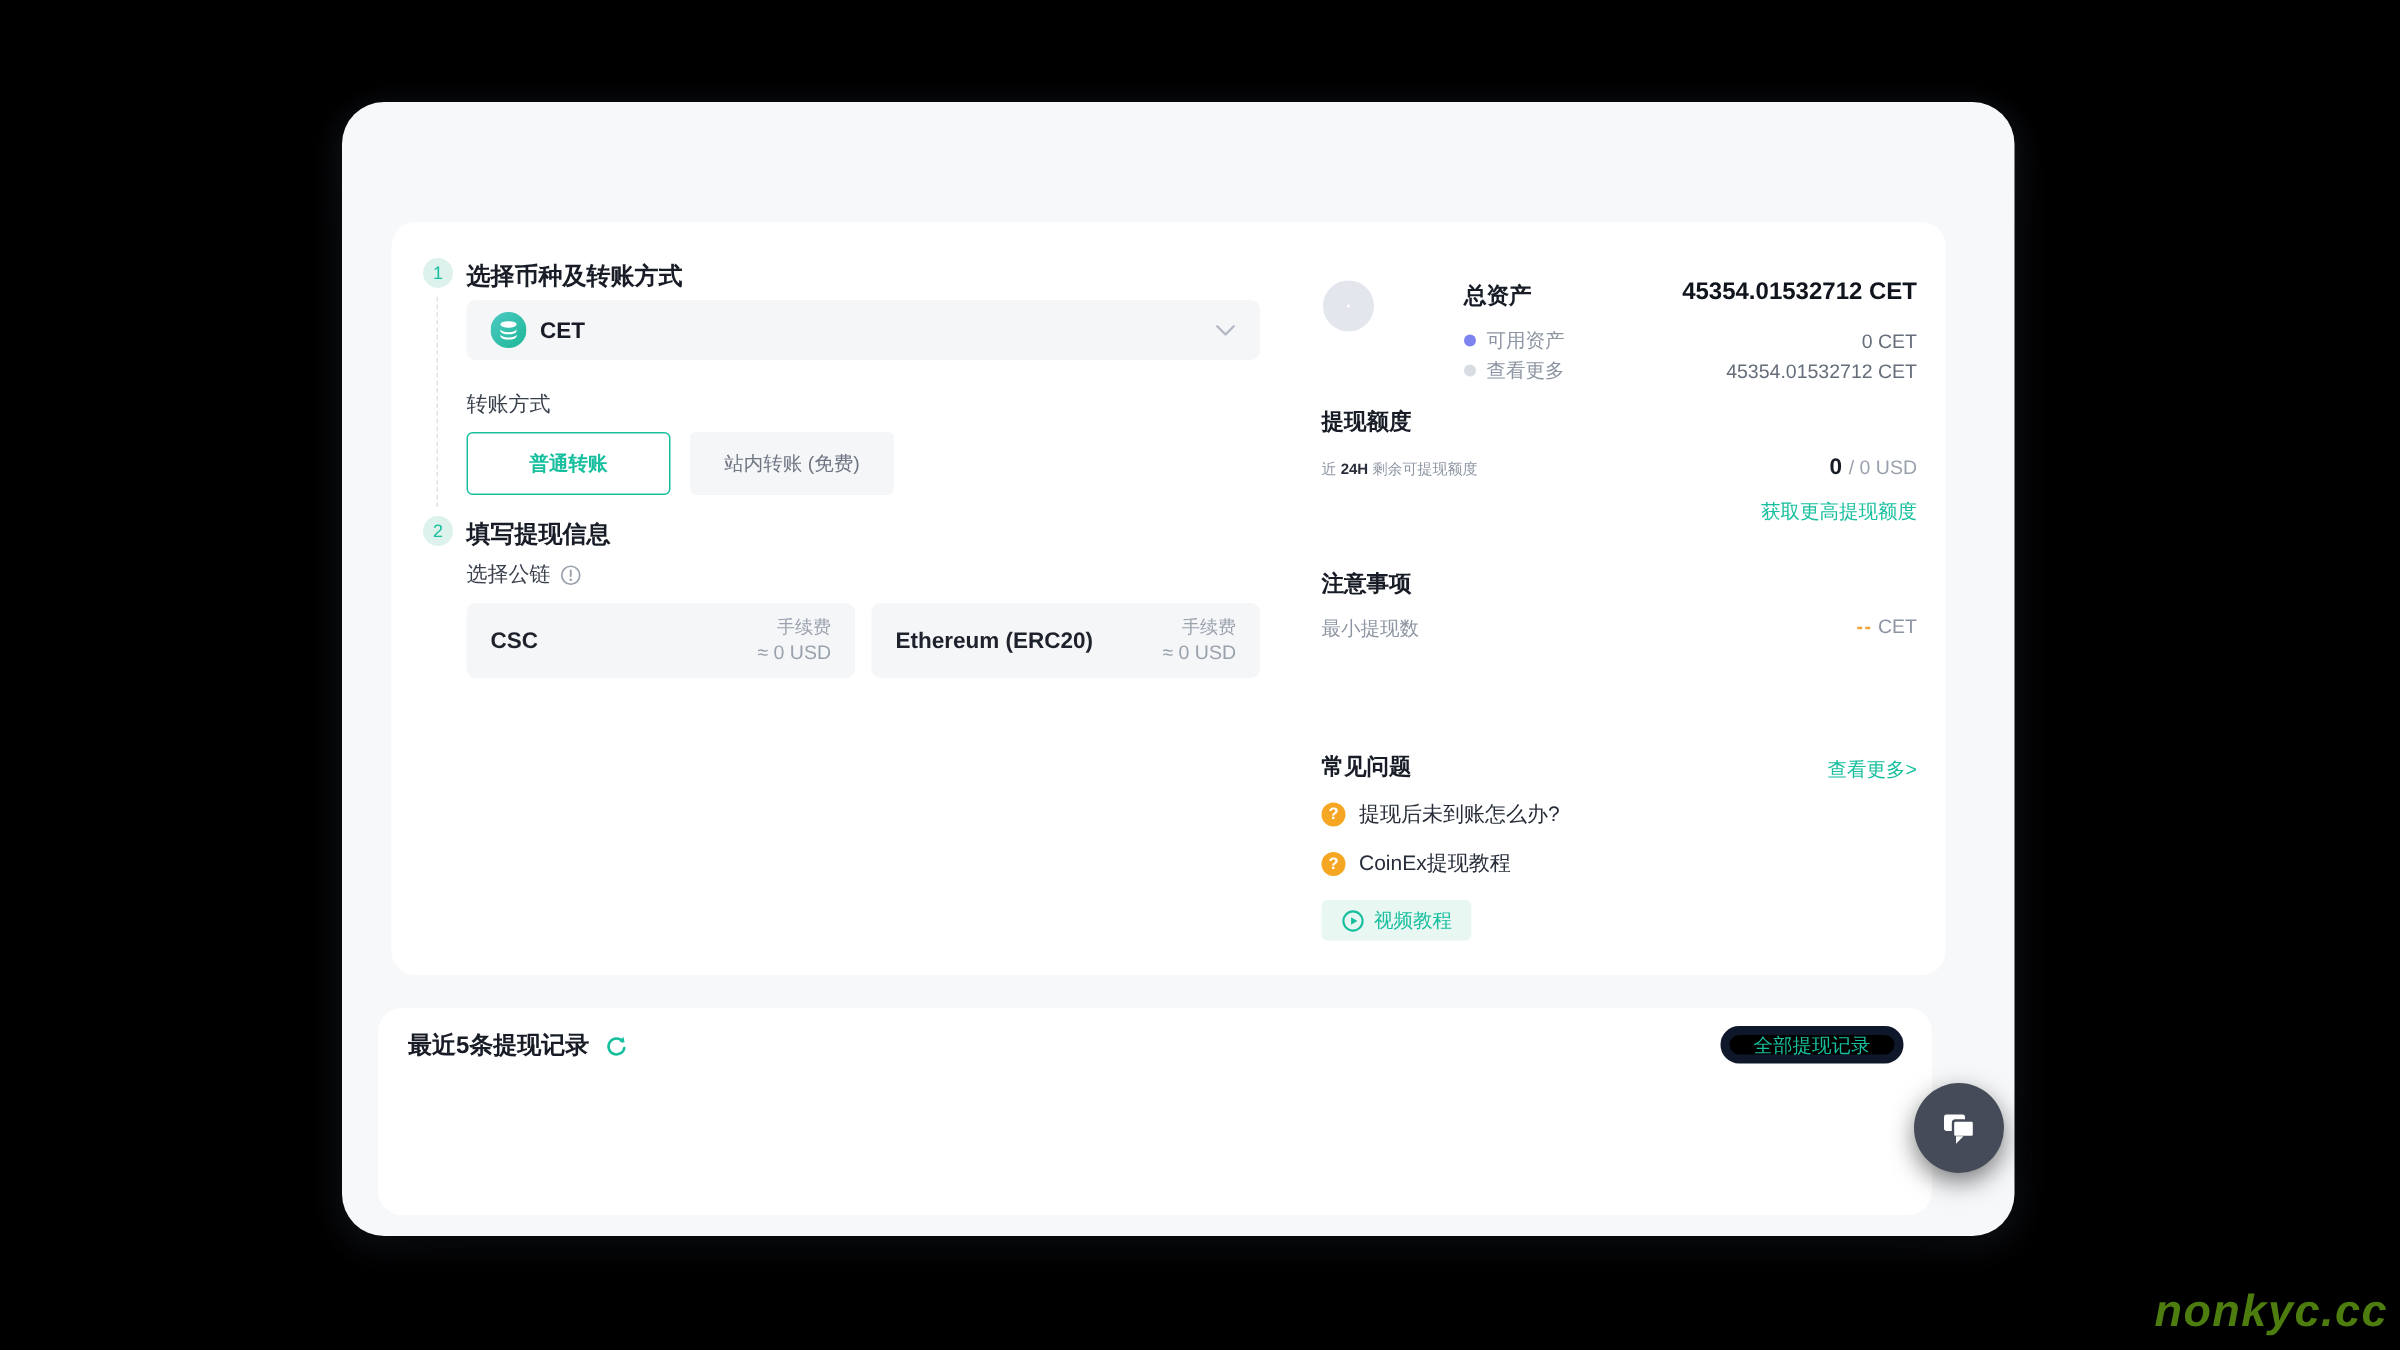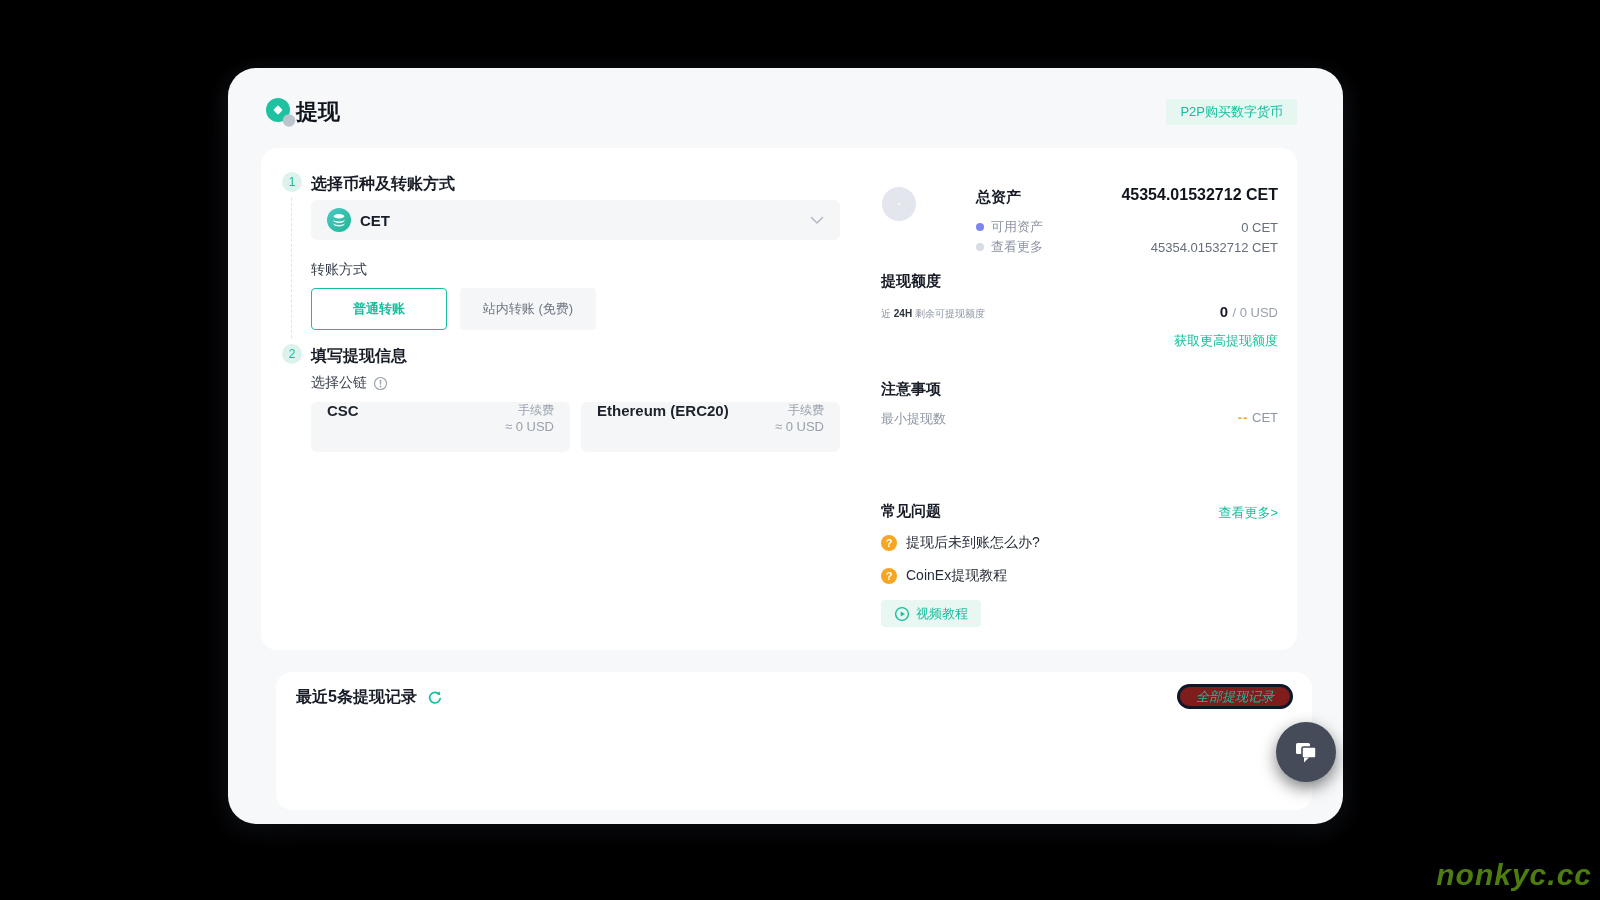--- a/index.html
+++ b/index.html
@@ -59,21 +59,21 @@
     height:42px; width:136px; font-size:13px; border-radius:4px; cursor:pointer;
     display:flex; align-items:center; justify-content:center;
   }
   .transfer-btn.selected { background:#fff; border:1px solid #17bf9e; color:#17bf9e; font-weight:bold; }
   .transfer-btn.plain { background:#f5f6f8; border:none; color:#6f7683; }
   .chain-label-row { position:absolute; left:50px; top:226px; display:flex; align-items:center; gap:6px; }
   .chain-label { font-size:14px; color:#3a414d; }
   .chain-cards { position:absolute; left:50px; top:254px; display:flex; gap:11px; }
   .chain-card {
     width:259px; height:50px; background:#f5f6f8; border-radius:6px; cursor:pointer;
-    display:flex; justify-content:space-between; padding:0 16px;
+    display:flex; align-items:center; justify-content:space-between; padding:0 16px;
   }
   .chain-name { font-size:15px; font-weight:bold; color:#1d222c; }
   .chain-fee { text-align:right; line-height:1.35; }
   .chain-fee .fee-label { font-size:12px; color:#9aa2ae; }
   .chain-fee .fee-value { font-size:13px; color:#99a1ac; }
   
   .right-col { position:absolute; left:620px; top:0; width:397px; height:100%; }
   .donut {
     position:absolute; left:1px; top:39px; width:34px; height:34px;
     border:16px solid #e3e6ec; border-radius:50%;
@@ -114,59 +114,48 @@
     flex:0 0 auto;
   }
   .faq-text { font-size:14px; color:#272d38; }
   .video-btn {
     position:absolute; left:0; top:452px; height:27px; padding:0 13px;
     background:#e9f7f3; border:none; border-radius:4px; color:#17bf9e; font-size:13px;
     display:flex; align-items:center; gap:6px; cursor:pointer;
   }
   
   .records-card {
-    position:absolute; left:48px; top:604px; width:1036px; height:138px;
+    position:absolute; left:24px; top:604px; width:1036px; height:138px;
     background:#fff; border-radius:16px;
   }
   .records-title-row { position:absolute; left:20px; top:15px; display:flex; align-items:center; gap:10px; }
   .records-title { font-size:16px; font-weight:bold; color:#171c26; }
   .refresh-icon { display:flex; cursor:pointer; }
   .all-records-btn {
     position:absolute; right:19px; top:12px; height:25px; padding:0 16px;
-    background:#7f1d1d; border:3px solid #0f172a; border-radius:13px; color:#17bf9e; font-size:13px;
-    display:flex; align-items:center; cursor:pointer;font-style:italic;
+    background:#000000; border:6px solid #0f172a; border-radius:13px; color:#17bf9e; font-size:13px;
+    display:flex; align-items:center; cursor:pointer;
   }
   
   .chat-fab {
     position:absolute; left:1276px; top:722px; width:60px; height:60px; border-radius:50%;
     background:#454b58; display:flex; align-items:center; justify-content:center; cursor:pointer;
     box-shadow:0 6px 16px rgba(0,0,0,0.5);
   }
   
   .watermark {
     position:absolute; right:8px; bottom:8px; font-size:30px; font-weight:bold;
     font-style:italic; color:#4d7c0f; letter-spacing:1px;
   }
 </style>
 </head>
 <body>
 
 <div class="window">
 
-  <div class="win-header">
-    <span class="logo">
-      <svg width="32" height="32" viewBox="0 0 32 32">
-        <circle cx="13" cy="13" r="12" fill="#1fc2a0"></circle>
-        <rect x="9.6" y="9.6" width="6.8" height="6.8" rx="1.2" fill="#ffffff" transform="rotate(45 13 13)"></rect>
-        <circle cx="24" cy="23.5" r="6.2" fill="#bcc4cb"></circle>
-      </svg>
-    </span>
-    <div class="page-title">提现</div>
-    <button class="p2p-btn">P2P购买数字货币</button>
-  </div>
 
   <div class="main-card">
 
     <div class="step-connector"></div>
 
     <div class="step-circle step1-circle">1</div>
     <div class="step-title step1-title">选择币种及转账方式</div>
 
     <div class="coin-select">
       <span class="coin-icon">

